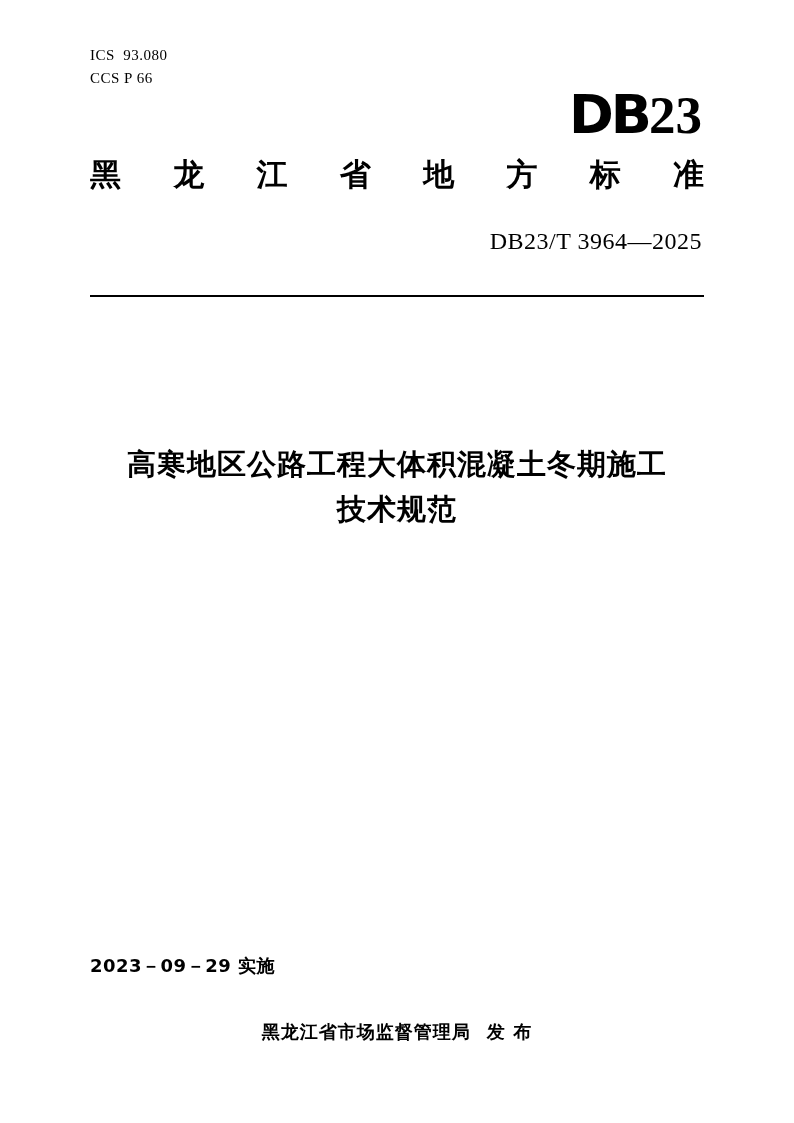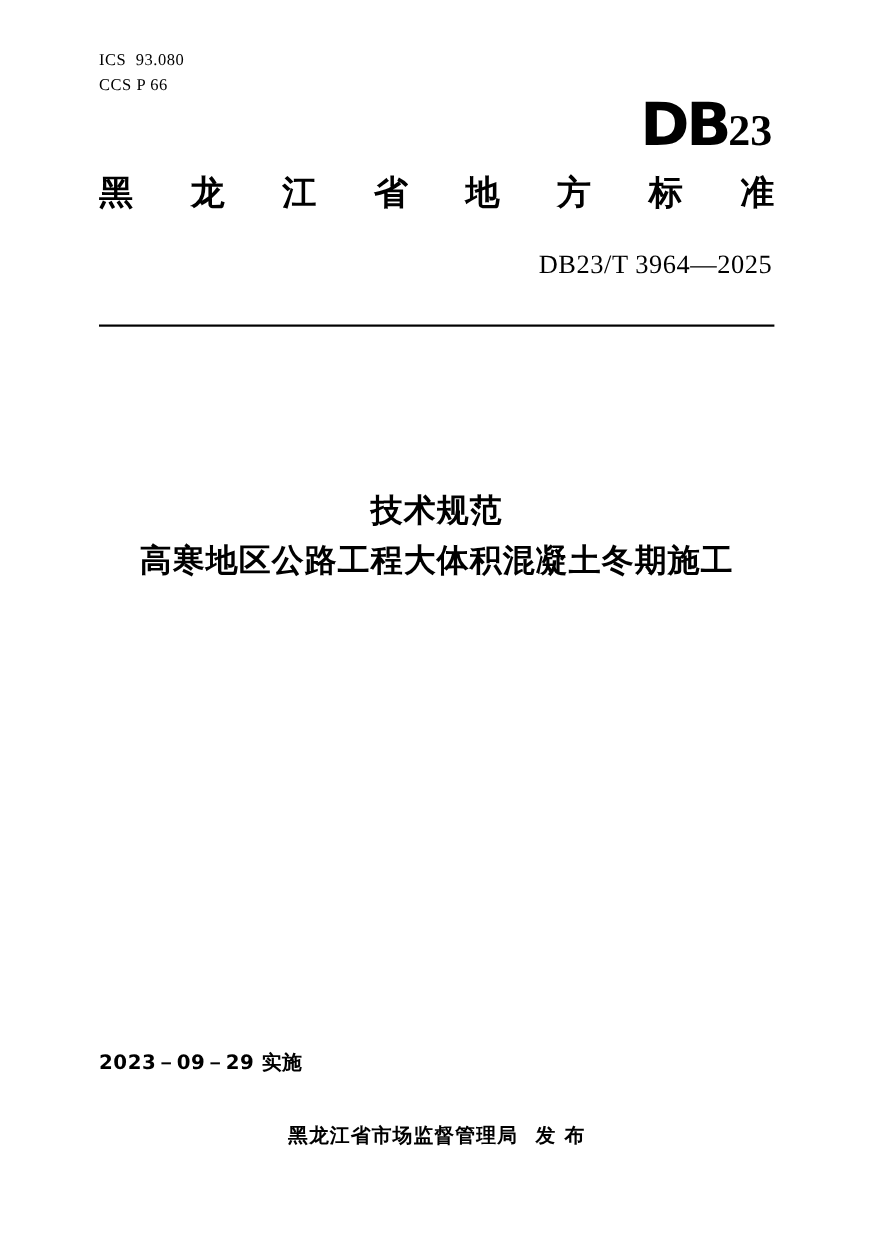--- a/index.html
+++ b/index.html
@@ -46,21 +46,21 @@
   .db-logo .db {
     font-family: "DejaVu Sans", sans-serif;
     font-weight: bold;
     font-size: 54px;
     letter-spacing: -3px;
     text-align: center;
   }
   .db-logo .num {
     font-family: "Liberation Serif", serif;
     font-weight: bold;
-    font-size: 40px;
+    font-size: 53px;
     letter-spacing: 0px;
   }
 
   
   .province-line {
     position: absolute;
     left: 90px;
     right: 90px;
     top: 142px;
     display: flex;
@@ -162,22 +162,22 @@
     <span>方</span>
     <span>标</span>
     <span>准</span>
   </div>
 
   <div class="std-number">DB23/T  3964—2025</div>
 
   <div class="rule"></div>
 
   <div class="title">
+    <div>高寒地区公路工程大体积混凝土冬期施工</div>
     <div>技术规范</div>
-    <div>高寒地区公路工程大体积混凝土冬期施工</div>
   </div>
 
   <div class="dates">
     <span>2023－09－29 实施</span>
   </div>
 
   <div class="publisher">
     <span>黑龙江省市场监督管理局</span><span class="sep"></span><span>发 布</span>
   </div>
 

